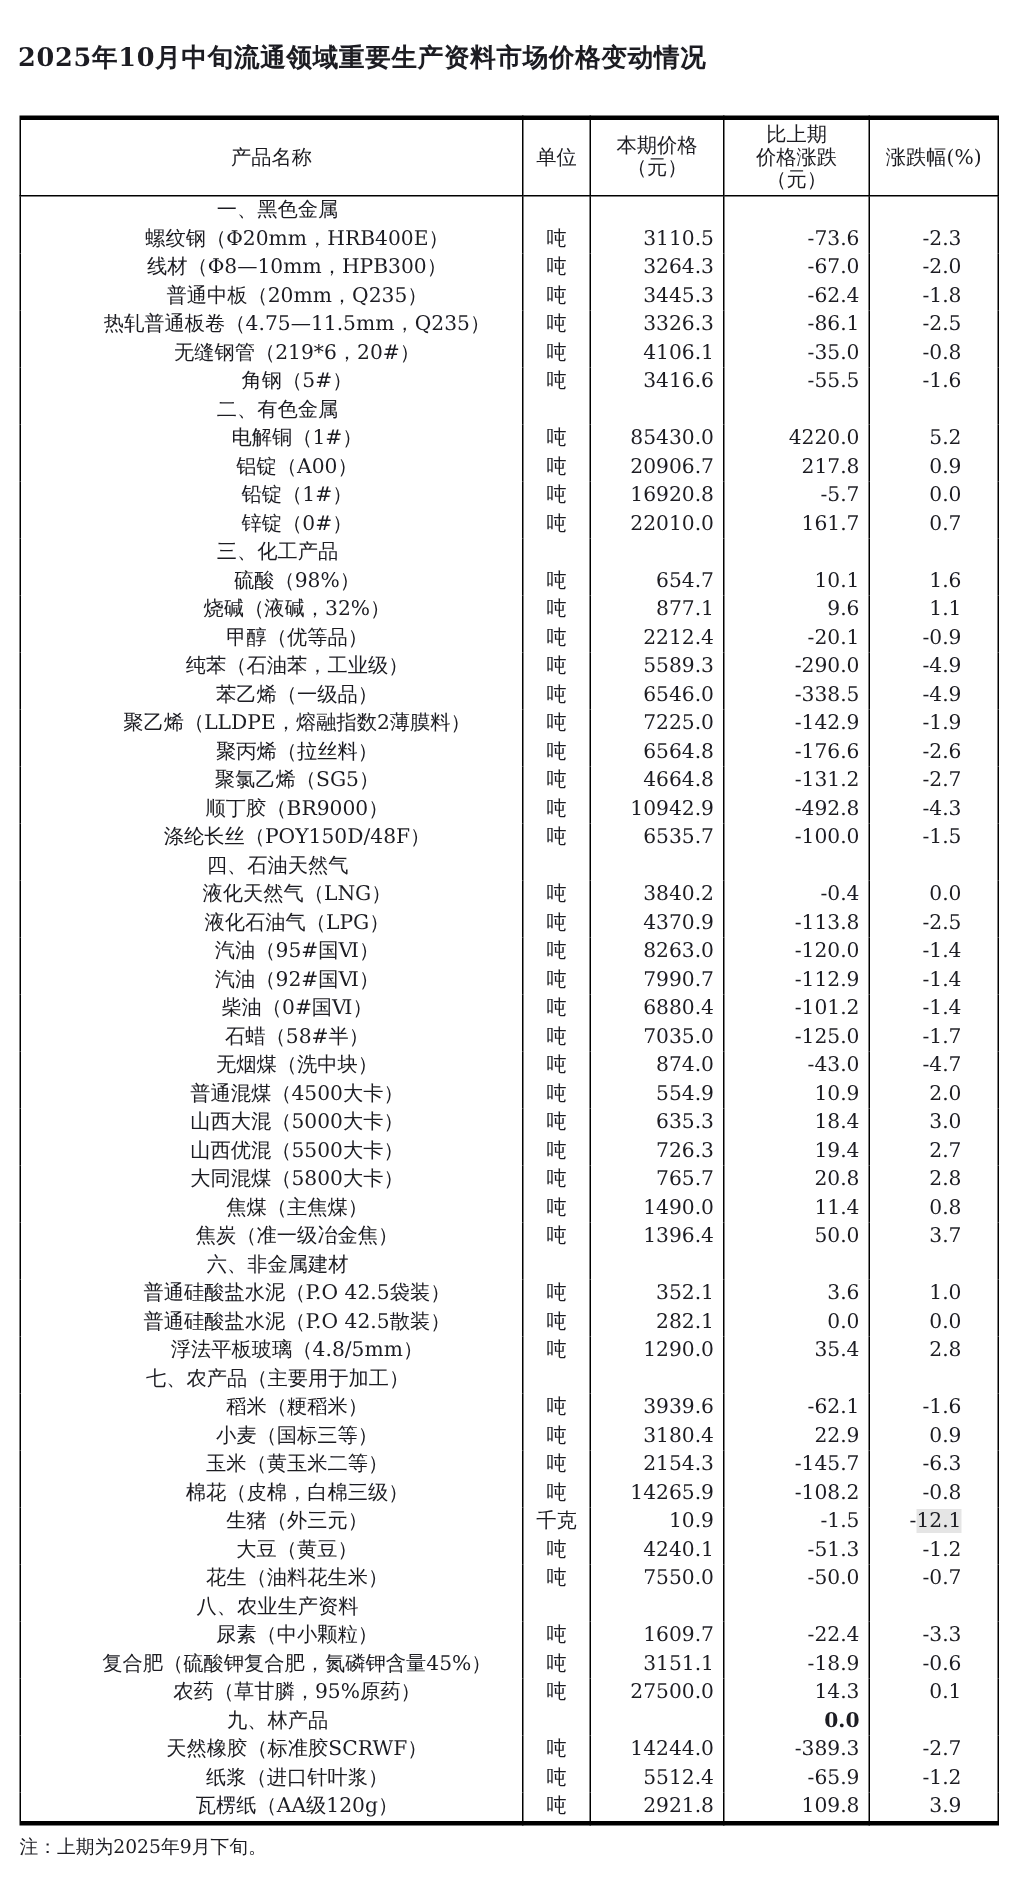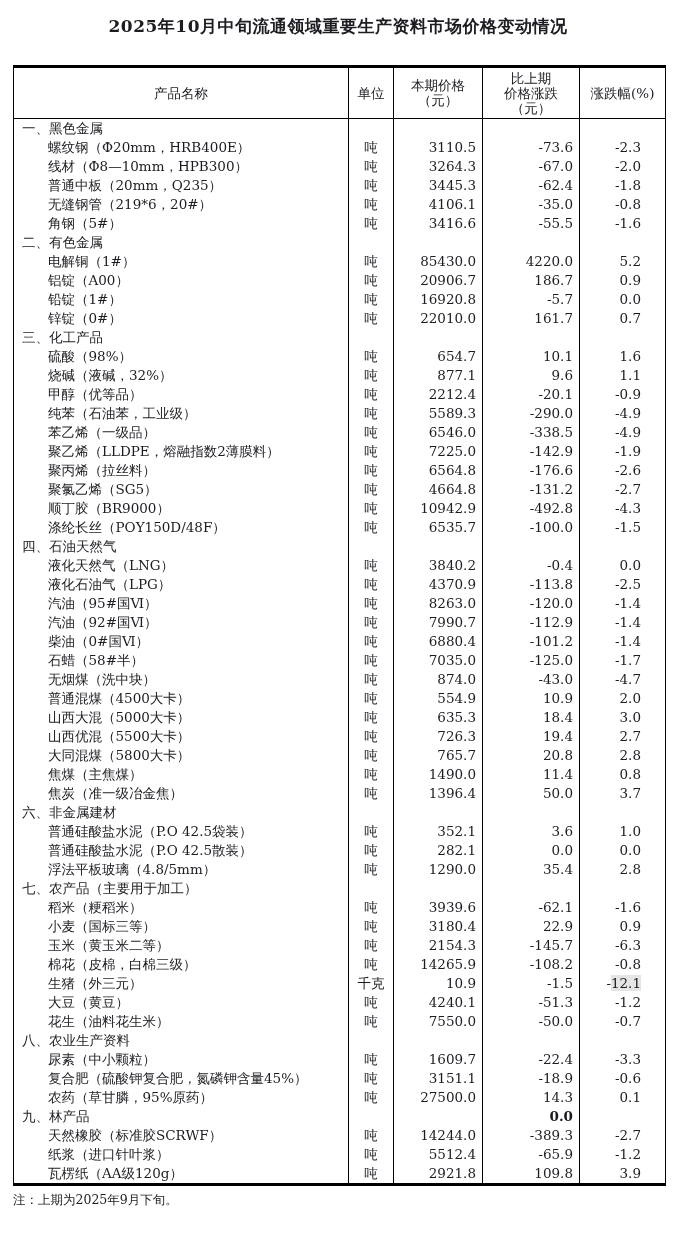--- a/index.html
+++ b/index.html
@@ -12,22 +12,21 @@
   }
   .page {
     width: 676px;
     height: 1258px;
     overflow: hidden;
     background: #ffffff;
   }
   .title {
     font-size: 17px;
     font-weight: bold;
-    text-align: center;
-    margin: 0;
+    margin: 12px;
     padding-top: 15px;
     letter-spacing: 0.5px;
   }
   table.price-table {
     border-collapse: collapse;
     table-layout: fixed;
     width: 652px;
     margin: 27px 0 0 13px;
     border-top: 3px solid #000;
     border-bottom: 3px solid #000;
@@ -54,21 +53,21 @@
     border-left: 1px solid #000;
     border-right: 1px solid #000;
     font-size: 13.5px;
     height: 19px;
     line-height: 19px;
     padding: 0;
     white-space: nowrap;
     overflow: hidden;
     vertical-align: middle;
   }
-  td.name { padding-left: 34px; }
+  td.name { padding-left: 34px; text-align: center; }
   tr.section td.name { padding-left: 8px; }
   td.unit { text-align: center; }
   td.num  { text-align: right; padding-right: 6px; }
   td.pct  { padding-right: 24px; }
   .bold   { font-weight: bold; }
   .hl     { background: #e5e5e5; }
   .note {
     font-size: 12.5px;
     margin: 6px 0 0 13px;
   }
@@ -133,20 +132,27 @@
           <td class="num pct">-2.0</td>
         </tr>
         <tr>
           <td class="name">普通中板（20mm，Q235）</td>
           <td class="unit">吨</td>
           <td class="num">3445.3</td>
           <td class="num">-62.4</td>
           <td class="num pct">-1.8</td>
         </tr>
         <tr>
+          <td class="name">热轧普通板卷（4.75—11.5mm，Q235）</td>
+          <td class="unit">吨</td>
+          <td class="num">3326.3</td>
+          <td class="num">-86.1</td>
+          <td class="num pct">-2.5</td>
+        </tr>
+        <tr>
           <td class="name">无缝钢管（219*6，20#）</td>
           <td class="unit">吨</td>
           <td class="num">4106.1</td>
           <td class="num">-35.0</td>
           <td class="num pct">-0.8</td>
         </tr>
         <tr>
           <td class="name">角钢（5#）</td>
           <td class="unit">吨</td>
           <td class="num">3416.6</td>
@@ -164,21 +170,21 @@
           <td class="name">电解铜（1#）</td>
           <td class="unit">吨</td>
           <td class="num">85430.0</td>
           <td class="num">4220.0</td>
           <td class="num pct">5.2</td>
         </tr>
         <tr>
           <td class="name">铝锭（A00）</td>
           <td class="unit">吨</td>
           <td class="num">20906.7</td>
-          <td class="num">186.7</td>
+          <td class="num">217.8</td>
           <td class="num pct">0.9</td>
         </tr>
         <tr>
           <td class="name">铅锭（1#）</td>
           <td class="unit">吨</td>
           <td class="num">16920.8</td>
           <td class="num">-5.7</td>
           <td class="num pct">0.0</td>
         </tr>
         <tr>

